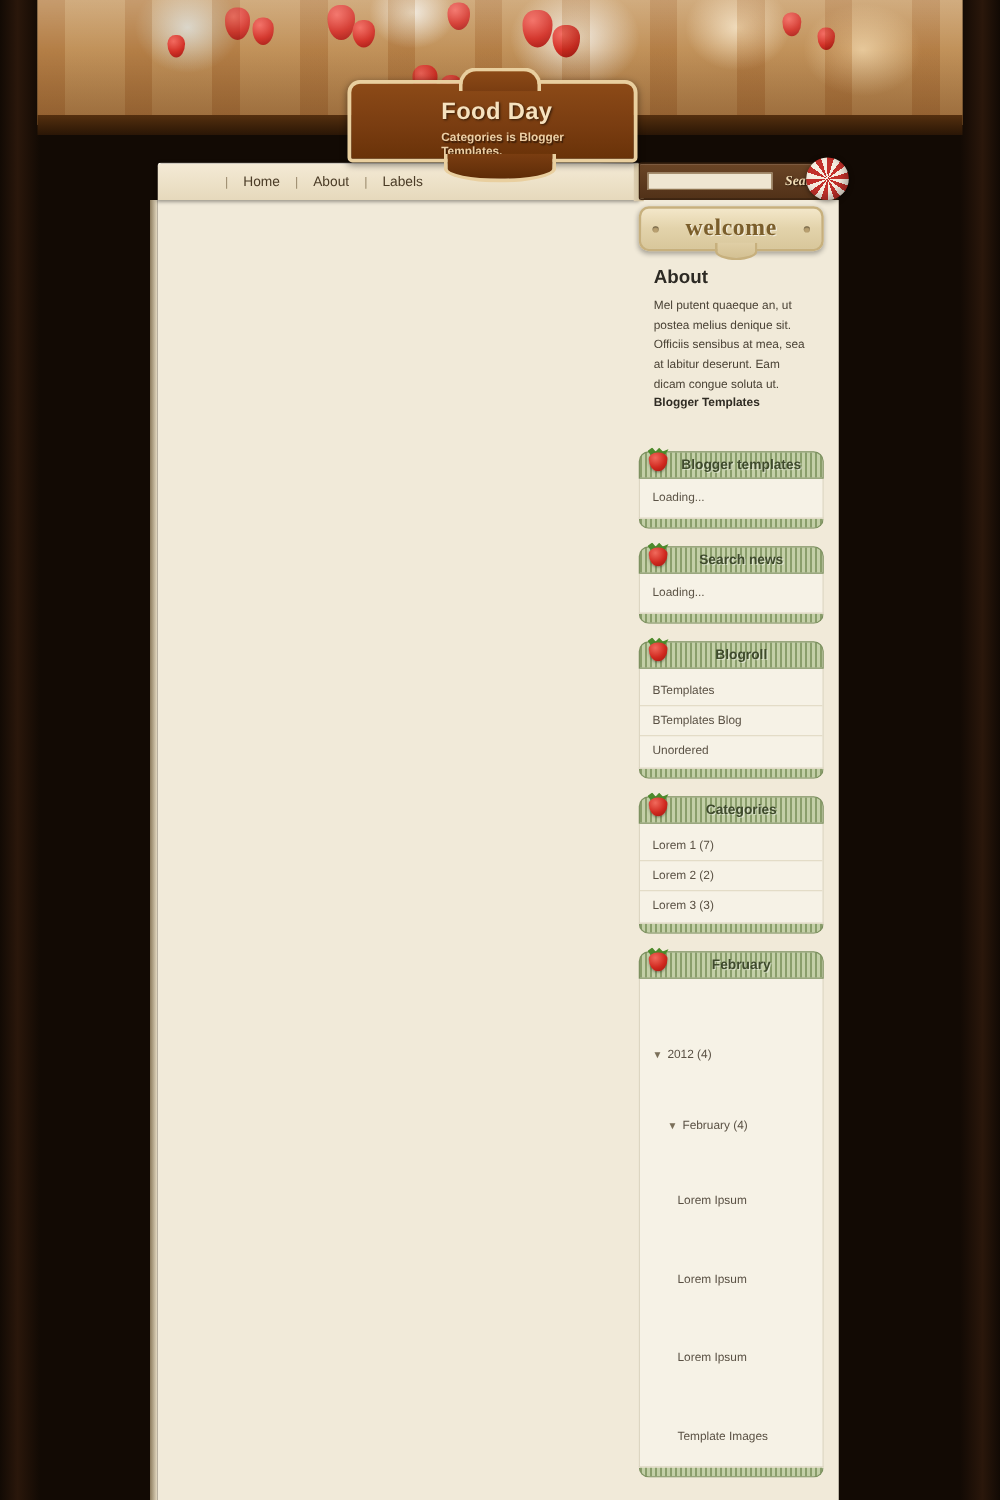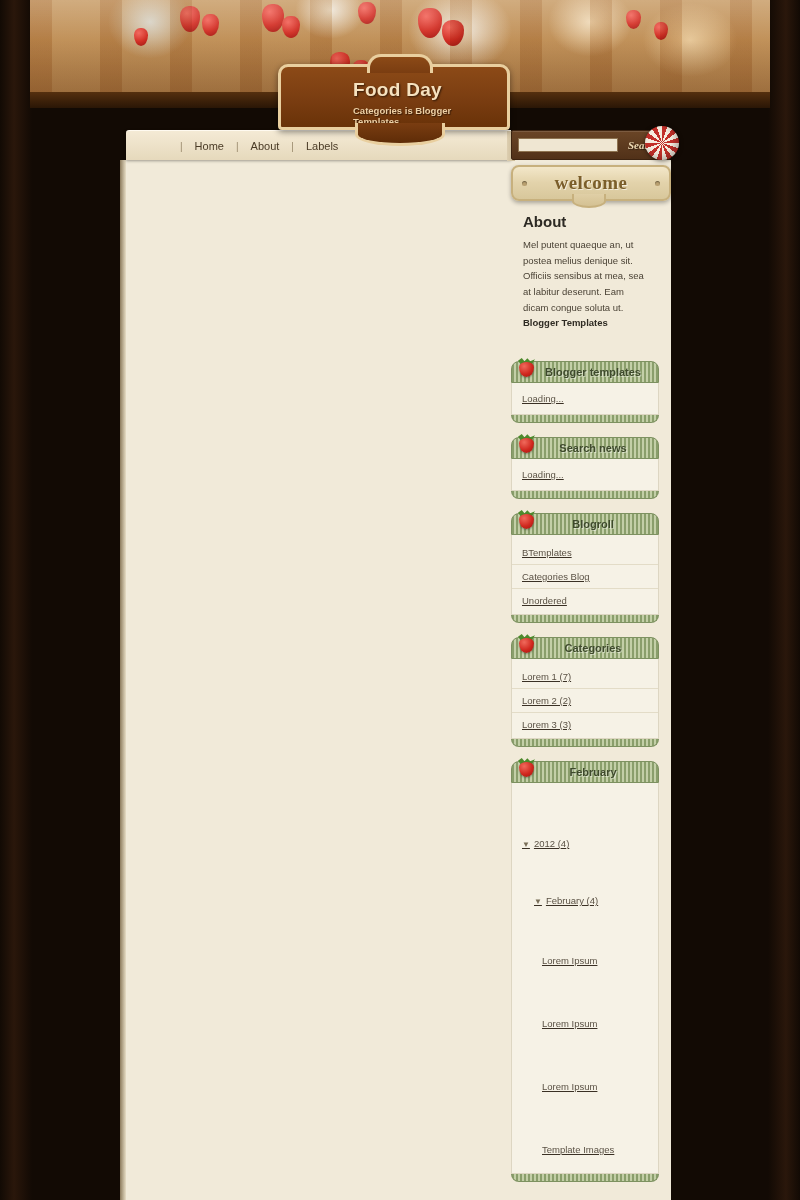--- a/index.html
+++ b/index.html
@@ -243,21 +243,21 @@
 
   ul.bt-ul{ margin:0 0 4px 0; padding-left:26px; list-style:square; }
   ul.bt-ul li{ font-size:10.5px; line-height:1.75; color:#3d352a; }
   ol.bt-ol{ margin:0 0 4px 0; padding-left:26px; }
   ol.bt-ol li{ font-size:10.5px; line-height:1.75; color:#3d352a; }
   ol.bt-ol li a{ color:#4a7fb5; }
 
   
   .sidebar{ position:absolute; left:511px; top:165px; width:148px; z-index:4; }
   .welcome-badge{
-    width:160px; height:36px; position:relative;
+    width:148px; height:36px; position:relative;
     background:linear-gradient(180deg,#f3e7c9 0%,#e3d3ab 48%,#d8c79b 100%);
     border:2px solid #c7b07d; border-radius:8px;
     box-shadow:0 2px 4px rgba(0,0,0,.3);
     display:flex; align-items:center; justify-content:center;
   }
   .welcome-badge:after{
     content:""; position:absolute; left:59px; bottom:-9px; width:30px; height:12px;
     background:linear-gradient(180deg,#e0cfa6,#d4c193);
     border:2px solid #c7b07d; border-top:none; border-radius:0 0 50% 50%;
   }
@@ -294,21 +294,20 @@
   }
   .straw .body{ position:absolute; left:1px; top:6px; width:15px; height:15px;
     background:radial-gradient(circle at 35% 28%, #f06a5c 0%, #d0281f 55%, #96150f 100%);
     border-radius:48% 48% 52% 52% / 36% 36% 68% 68%;
     box-shadow:0 1px 2px rgba(0,0,0,.35); }
   .straw .leaf{ position:absolute; left:0; top:2px; width:17px; height:7px;
     background:#4d8a2c; clip-path:polygon(0 40%,22% 0,38% 45%,55% 2%,72% 46%,100% 18%,78% 100%,20% 100%); }
   .widget-body{
     background:#f6f2e6; border:1px solid #ddd6c2; border-top:none;
     padding:6px 0 2px 0;
-    text-decoration:underline;
   }
   .widget-foot{
     height:8px;
     background:repeating-linear-gradient(90deg,
       #8a9e6b 0px,#8a9e6b 2px,#c3cfa7 2px,#c3cfa7 4px);
     border:1px solid #7d9160; border-top:none; border-radius:0 0 8px 8px;
   }
   .loading{ font-size:9.5px; color:#5c5446; padding:4px 10px 8px 10px; }
   .wlist{ list-style:none; margin:0; padding:0; }
   .wlist li{ border-bottom:1px solid #e3dcc7; }
@@ -535,21 +534,21 @@
           <span class="body"></span>
         </span>
       <span class="widget-title">Blogroll</span>
     </div>
     <div class="widget-body">
       <ul class="wlist">
         <li>
             <a href="#">BTemplates</a>
           </li>
         <li>
-            <a href="#">Categories Blog</a>
+            <a href="#">BTemplates Blog</a>
           </li>
         <li>
             <a href="#">Unordered</a>
           </li>
       </ul>
     </div>
     <div class="widget-foot"></div>
   </div>
 
   <div class="widget">

